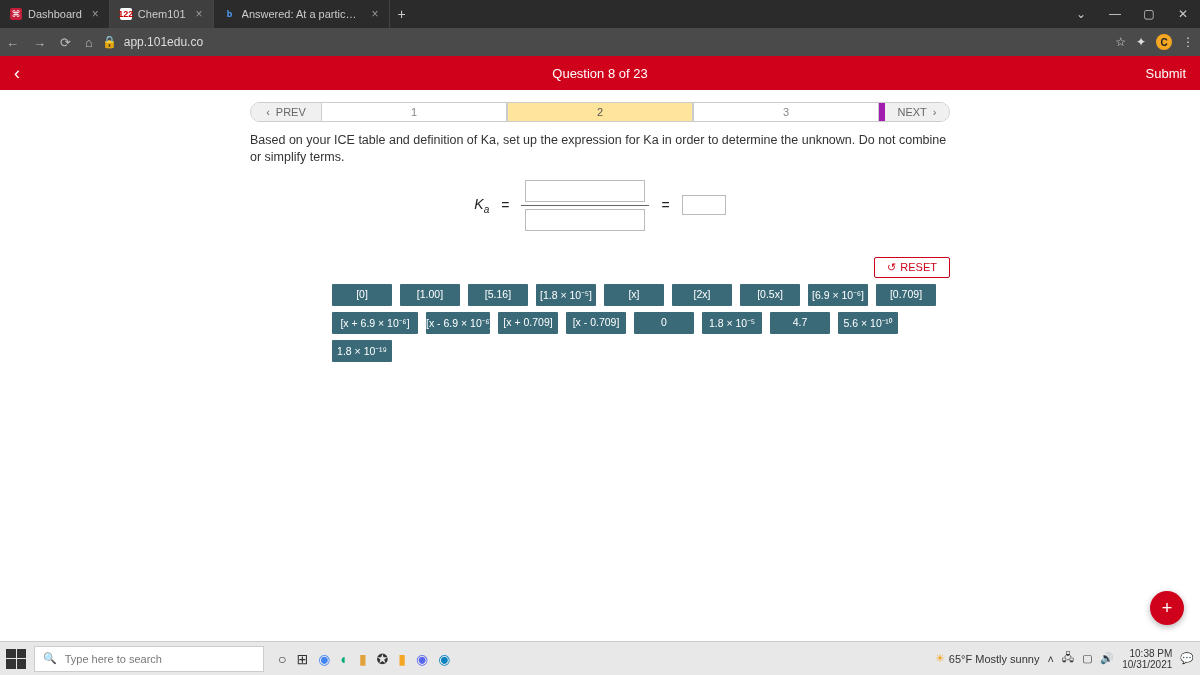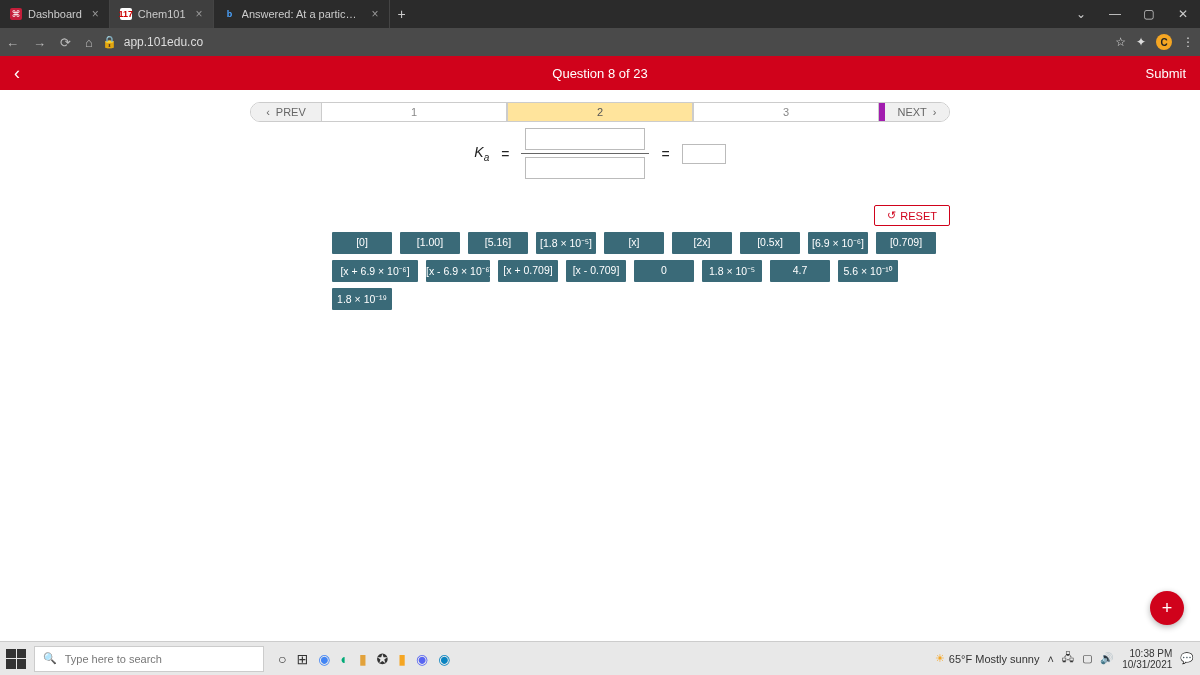--- a/index.html
+++ b/index.html
@@ -80,21 +80,21 @@
 </head>
 <body>
 
 <div class="titlebar">
   <div class="tab">
     <span class="favicon fav-d">⌘</span>
     <span class="label">Dashboard</span>
     <span class="close">×</span>
   </div>
   <div class="tab active">
-    <span class="favicon fav-101">117</span>
+    <span class="favicon fav-101">122</span>
     <span class="label">Chem101</span>
     <span class="close">×</span>
   </div>
   <div class="tab">
     <span class="favicon fav-b">b</span>
     <span class="label">Answered: At a particular tempe</span>
     <span class="close">×</span>
   </div>
   <div class="newtab">+</div>
   <div class="titlebar-right">
@@ -140,20 +140,21 @@
       </div>
       <div class="step">1</div>
       <div class="step current">2</div>
       <div class="step">3</div>
       <div class="next">
         <span>NEXT</span>
         <span class="chev">›</span>
       </div>
     </div>
 
+    <div class="instructions">Based on your ICE table and definition of Ka, set up the expression for Ka in order to determine the unknown. Do not combine or simplify terms.</div>
 
     <div class="equation">
       <span class="ka">K<sub>a</sub></span>
       <span>=</span>
       <div class="fraction">
         <div class="slot"></div>
         <div class="bar"></div>
         <div class="slot"></div>
       </div>
       <span>=</span>

